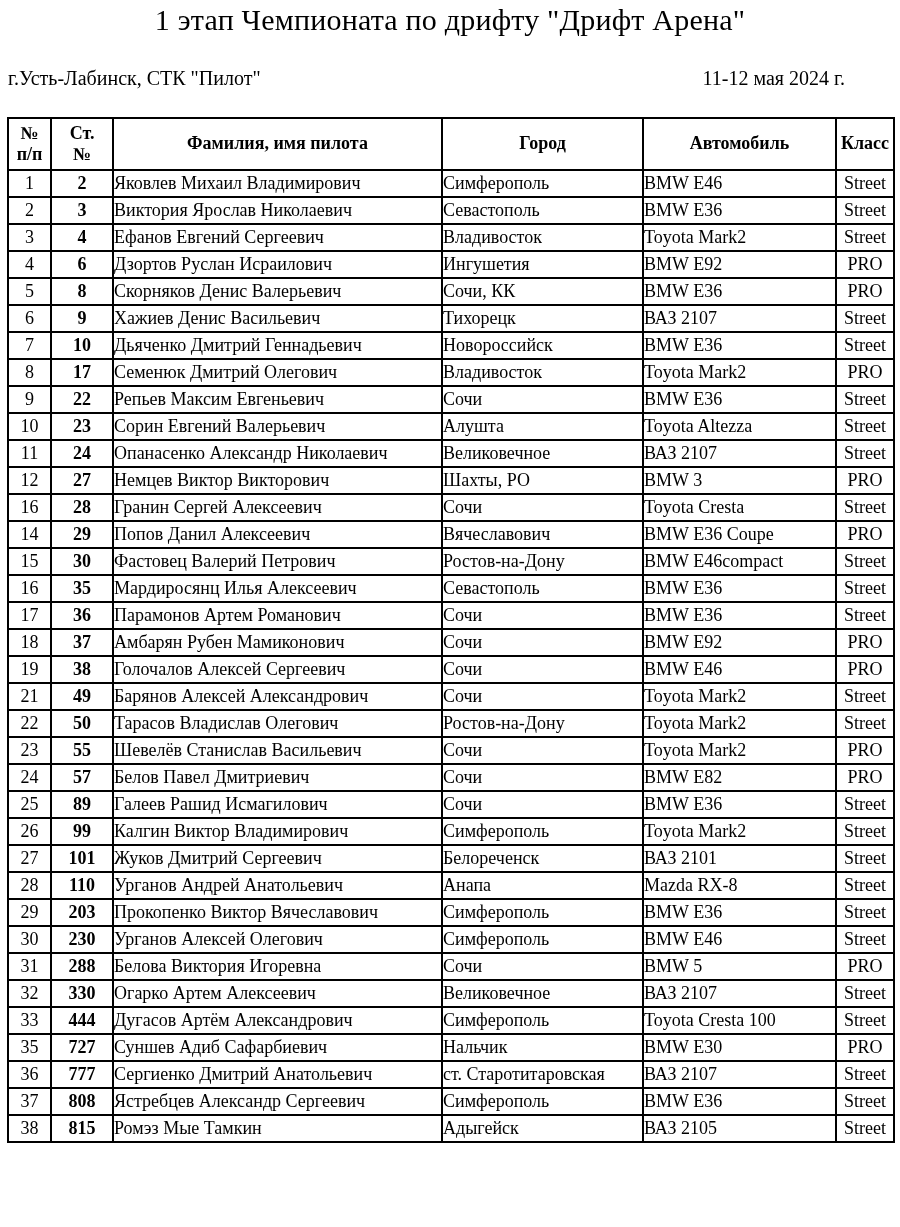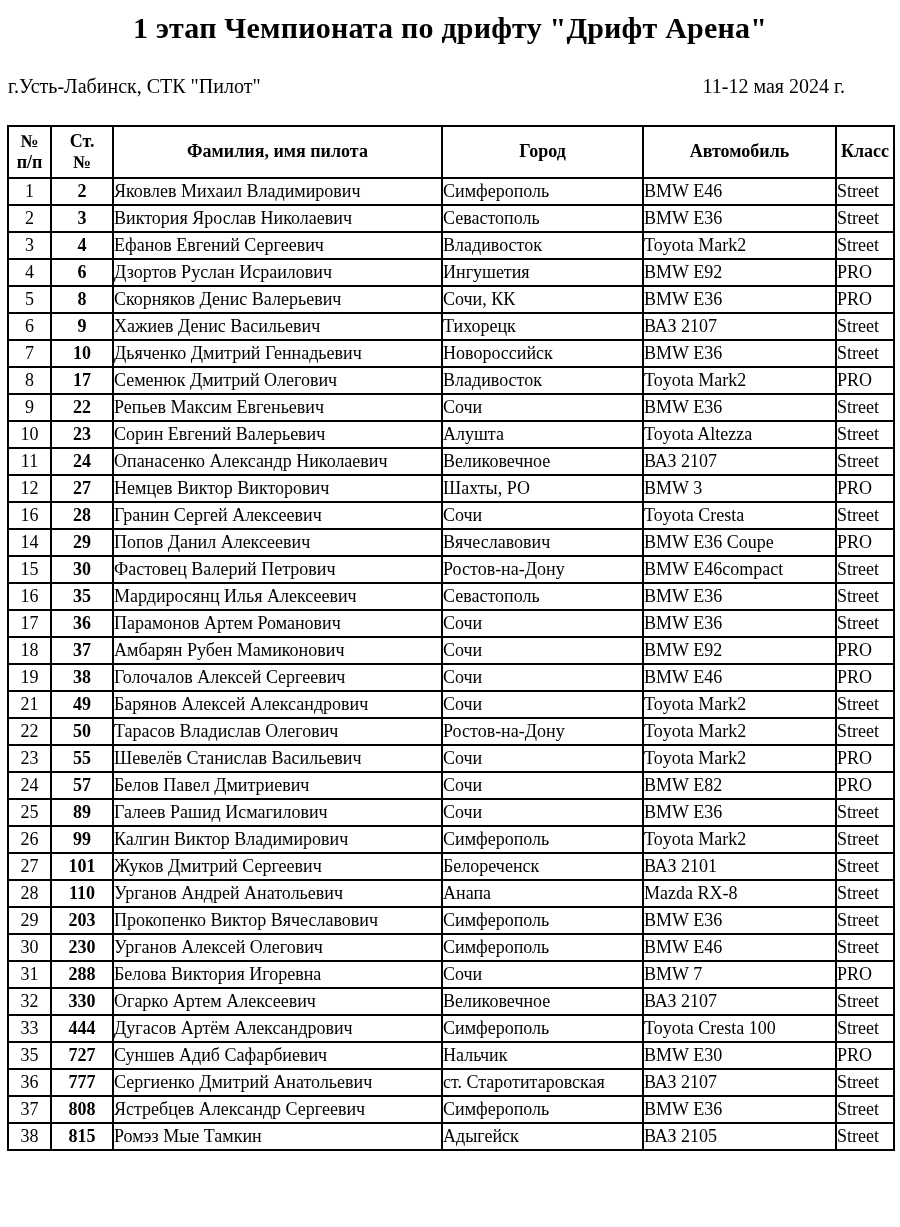--- a/index.html
+++ b/index.html
@@ -12,24 +12,24 @@
     font-family: "Liberation Serif", "DejaVu Serif", serif;
     color: #000;
   }
   .page {
     width: 900px;
     height: 1227px;
     position: relative;
   }
   .title {
     text-align: center;
-    font-weight: bold;
+    font-weight: normal;
     font-size: 30px;
     line-height: 1.15;
-    padding-top: 11px;
+    padding-top: 3px;
     letter-spacing: 0.2px;
   }
   .subrow {
     display: flex;
     justify-content: space-between;
     align-items: baseline;
     margin-top: 29px;
     padding-left: 8px;
     padding-right: 55px;
     font-size: 20px;
@@ -52,21 +52,21 @@
     text-align: center;
     vertical-align: middle;
     height: 50px;
     white-space: pre-line;
     line-height: 1.15;
   }
   table.roster td { height: 25px; }
   td.c0 { text-align: center; }
   td.c1 { text-align: center; font-weight: bold; }
   td.c2, td.c3, td.c4 { text-align: left; padding-left: 5px; }
-  td.c5 { text-align: left; }
+  td.c5 { text-align: center; }
 </style>
 </head>
 <body>
 
 <div class="page">
   <div class="title">1 этап Чемпионата по дрифту "Дрифт Арена"</div>
 
   <div class="subrow">
     <span>г.Усть-Лабинск, СТК "Пилот"</span>
     <span>11-12 мая 2024 г.</span>
@@ -324,21 +324,21 @@
           <td class="c2">Урганов Алексей Олегович</td>
           <td class="c3">Симферополь</td>
           <td class="c4">BMW E46</td>
           <td class="c5">Street</td>
         </tr>
         <tr>
           <td class="c0">31</td>
           <td class="c1">288</td>
           <td class="c2">Белова Виктория Игоревна</td>
           <td class="c3">Сочи</td>
-          <td class="c4">BMW 7</td>
+          <td class="c4">BMW 5</td>
           <td class="c5">PRO</td>
         </tr>
         <tr>
           <td class="c0">32</td>
           <td class="c1">330</td>
           <td class="c2">Огарко Артем Алексеевич</td>
           <td class="c3">Великовечное</td>
           <td class="c4">ВАЗ 2107</td>
           <td class="c5">Street</td>
         </tr>

